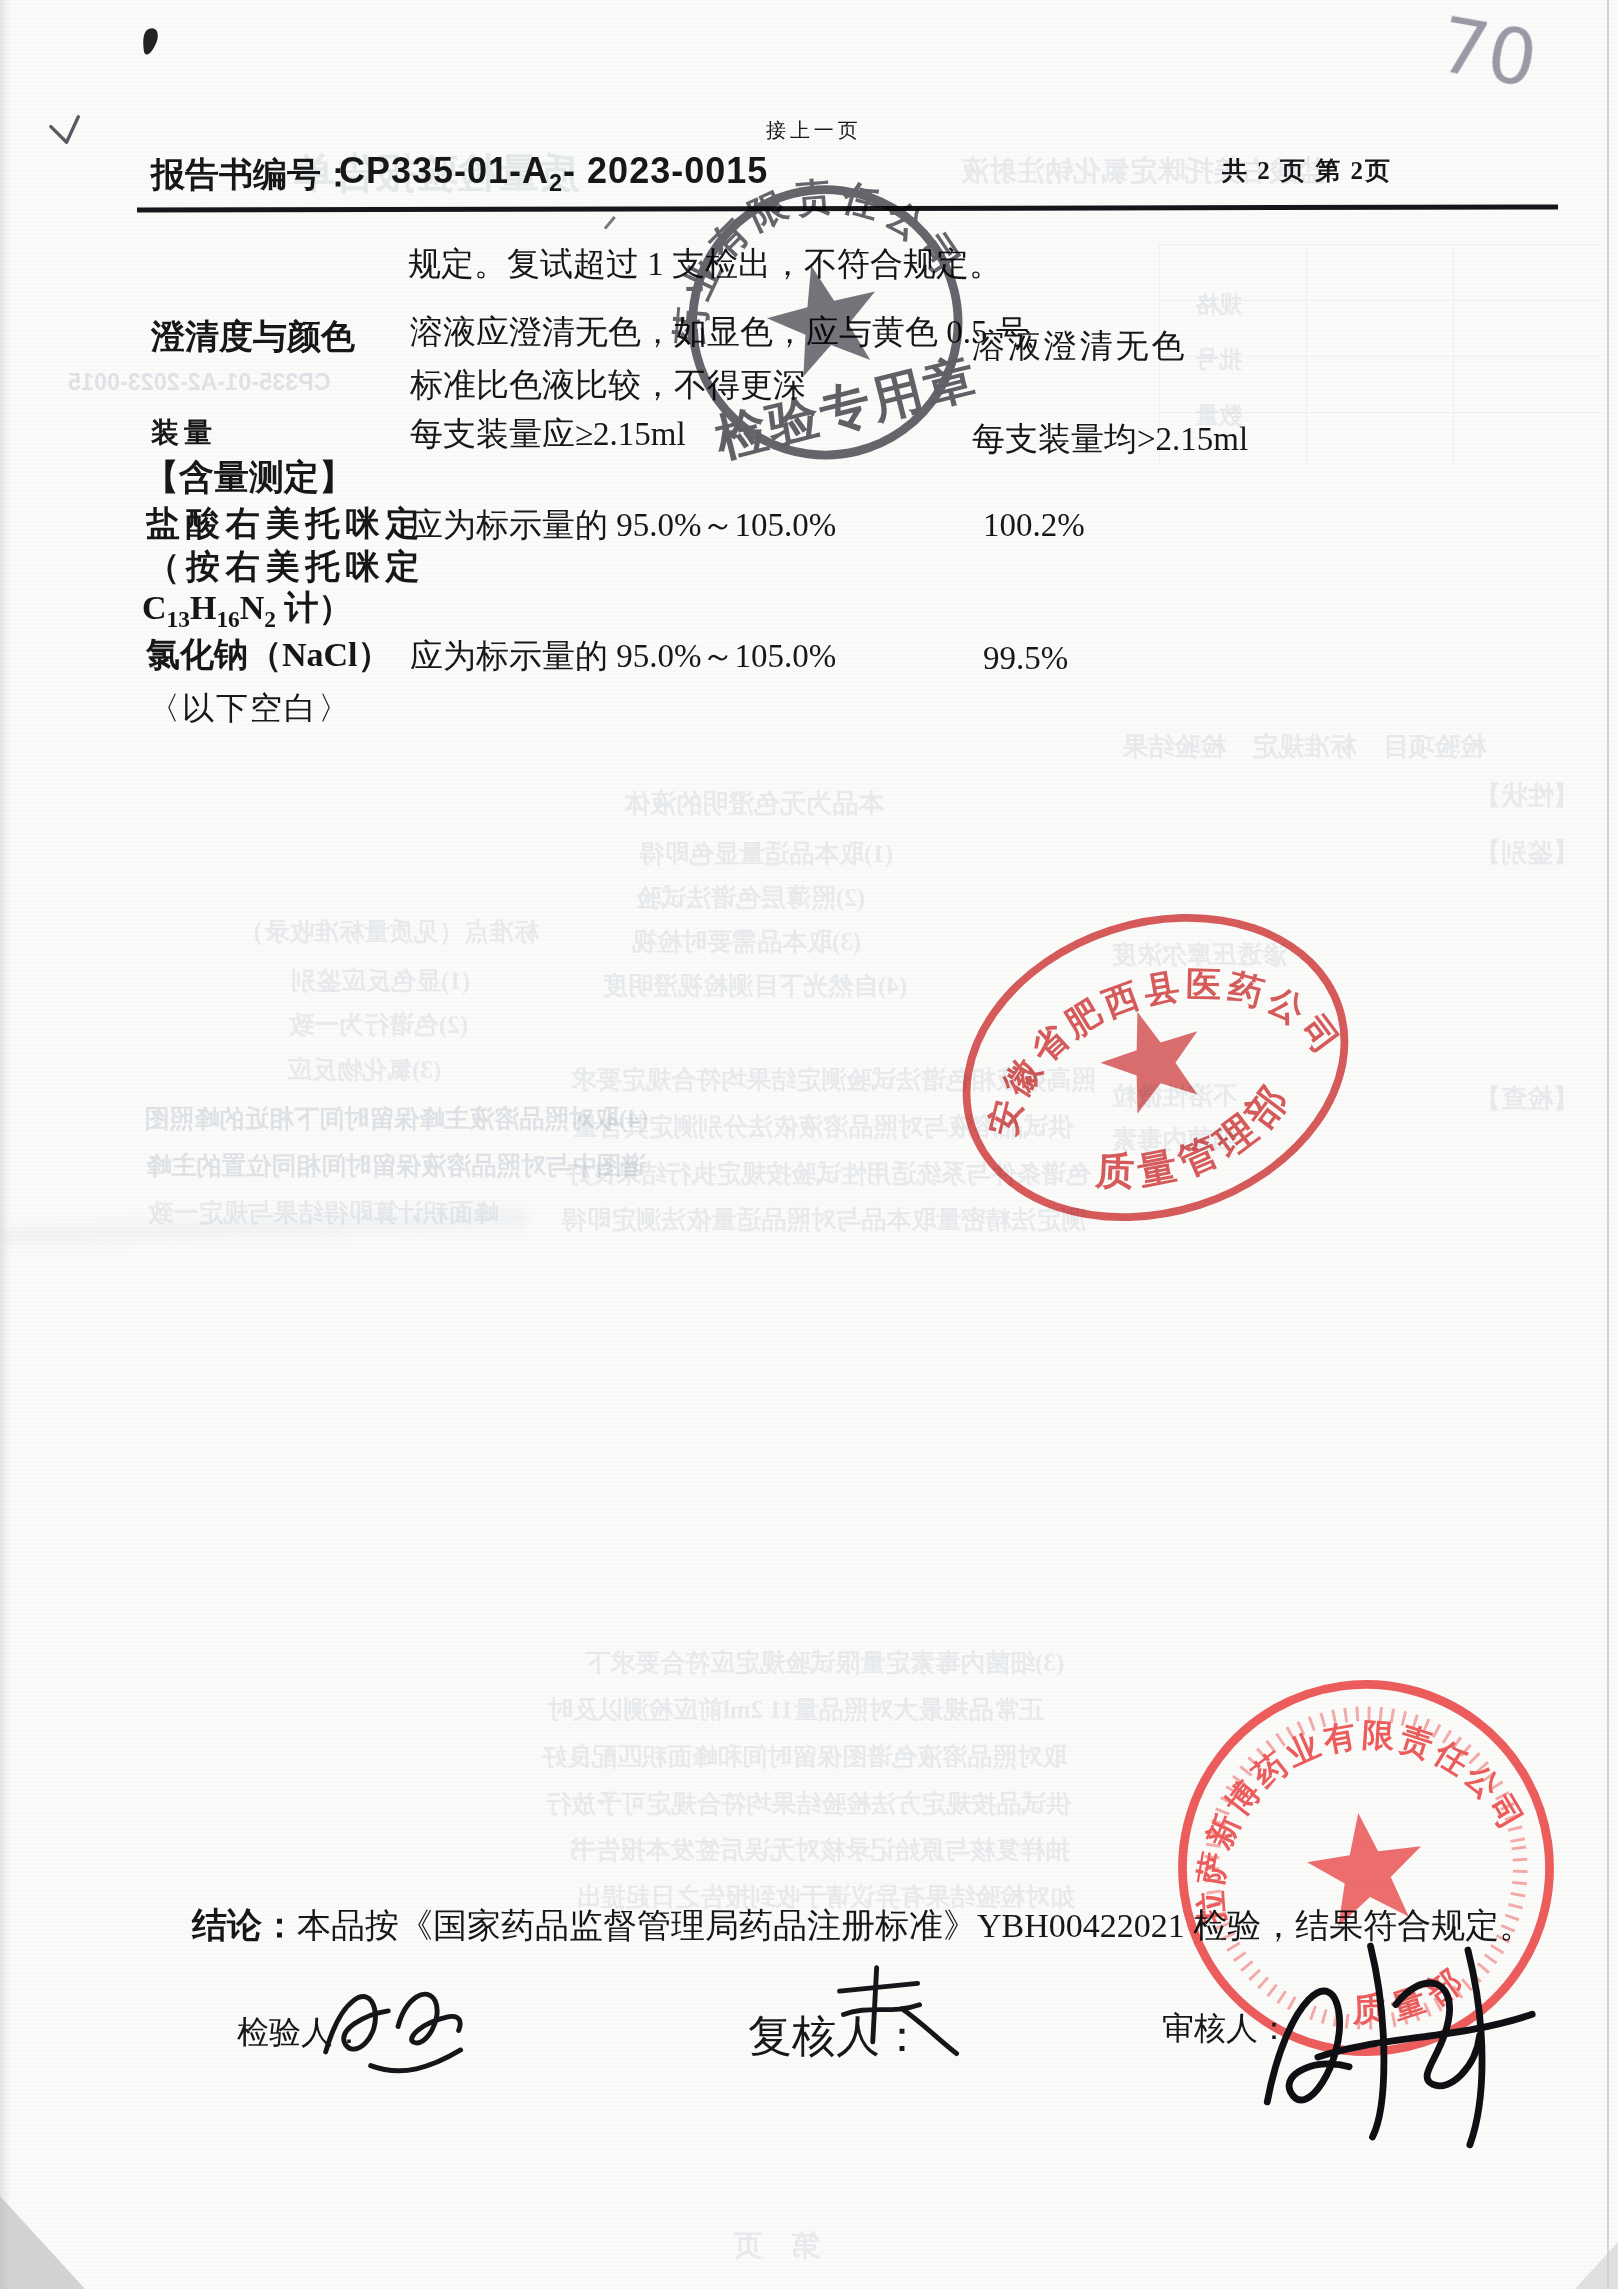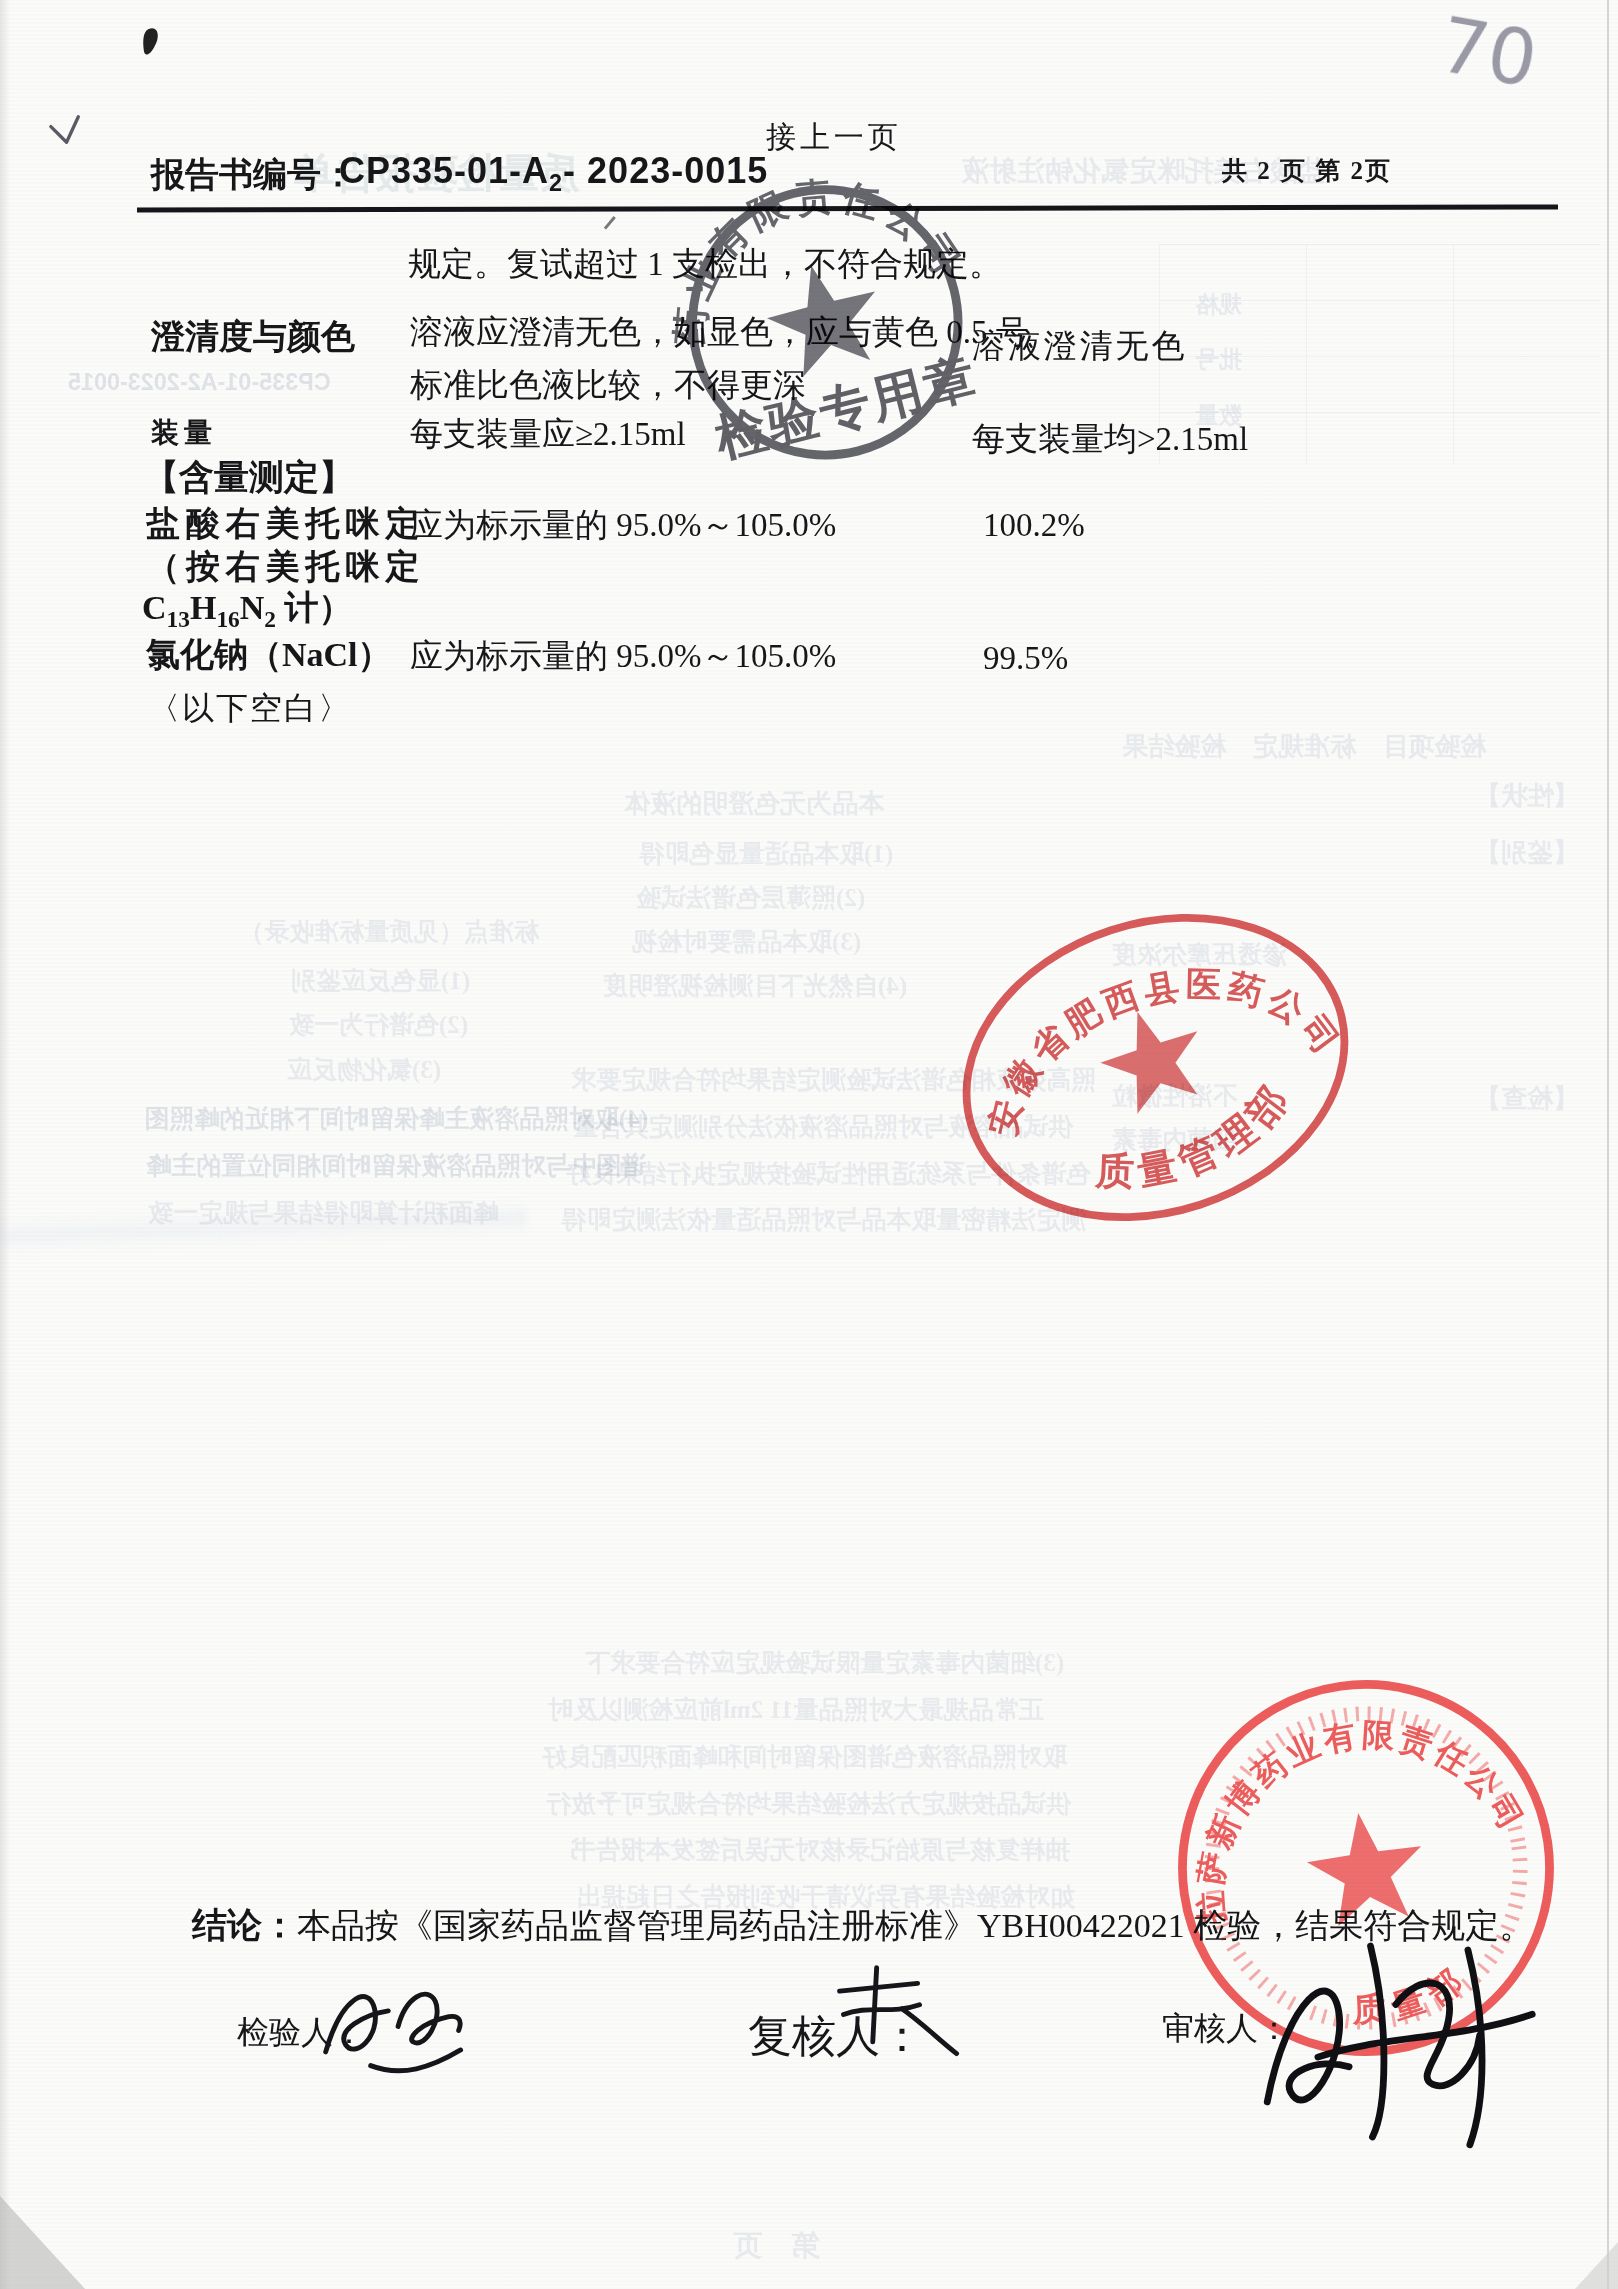--- a/index.html
+++ b/index.html
@@ -98,21 +98,21 @@
   </svg>
   <svg class="abs" style="left:45px;top:105px" width="49" height="49" viewBox="0 0 50 50">
     <path d="M6 22 L22 38 M22 38 L34 12" stroke="#5a5a64" stroke-width="3.4" fill="none" stroke-linecap="round"></path>
   </svg>
   <svg class="abs" style="left:603px;top:215px" width="19.5" height="19.5" viewBox="0 0 20 20">
     <path d="M2 14 L12 2" stroke="#777" stroke-width="3" fill="none"></path>
   </svg>
 
   <div class="abs handwrite" style="left:1440px;top:7.8px;font-size:76px">70</div>
 
-  <div class="abs" style="left:766px;top:117px;font-size:30px;letter-spacing:3.9px">接上一页</div>
+  <div class="abs" style="left:766px;top:117px;font-size:20px;letter-spacing:3.9px">接上一页</div>
 
   <div class="abs b" style="left:151px;top:152px;font-size:34px">报告书编号：</div>
   <div class="abs b sans" style="left:339px;top:150px;font-size:36px;letter-spacing:1px">
     <span>CP335-01-A</span><span class="sub">2</span><span>- 2023-0015</span>
   </div>
   <div class="abs b" style="left:1222px;top:154px;font-size:25px;letter-spacing:2px">共 2 页  第 2页</div>
 
   <div class="rule"></div>
 
   <div class="abs" style="left:408px;top:242px;font-size:33px">规定。复试超过 1 支检出，不符合规定。</div>

